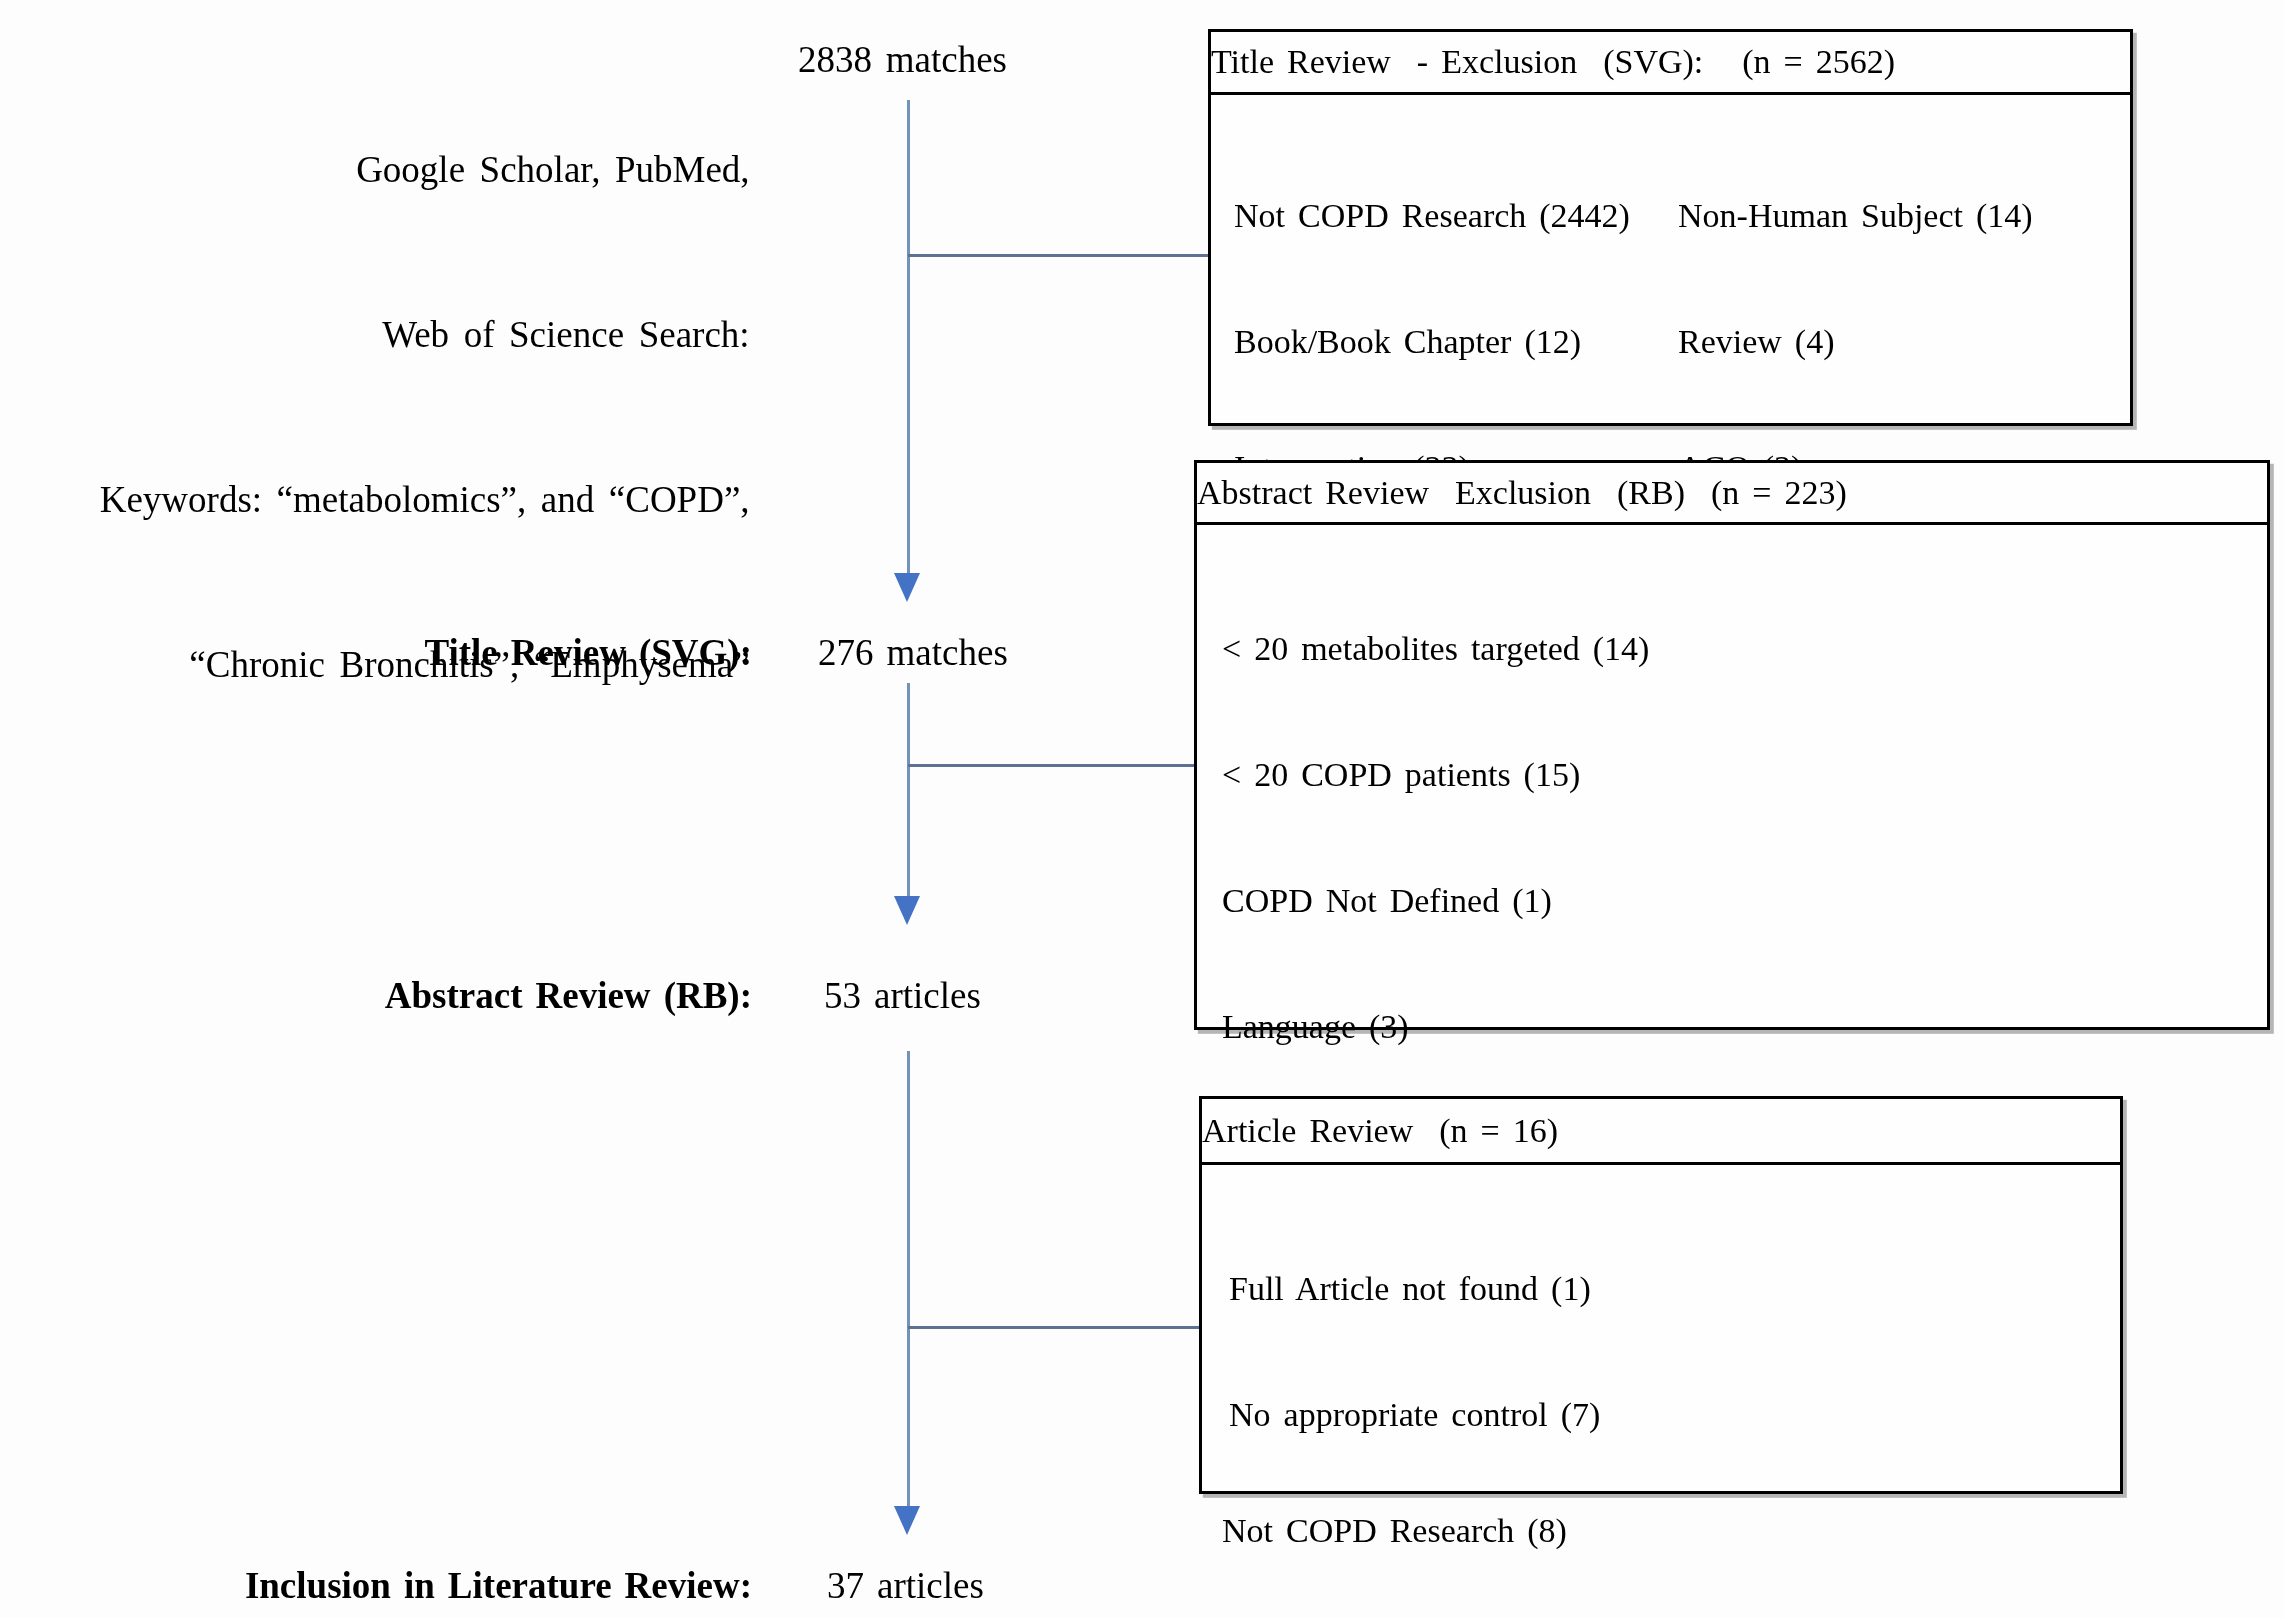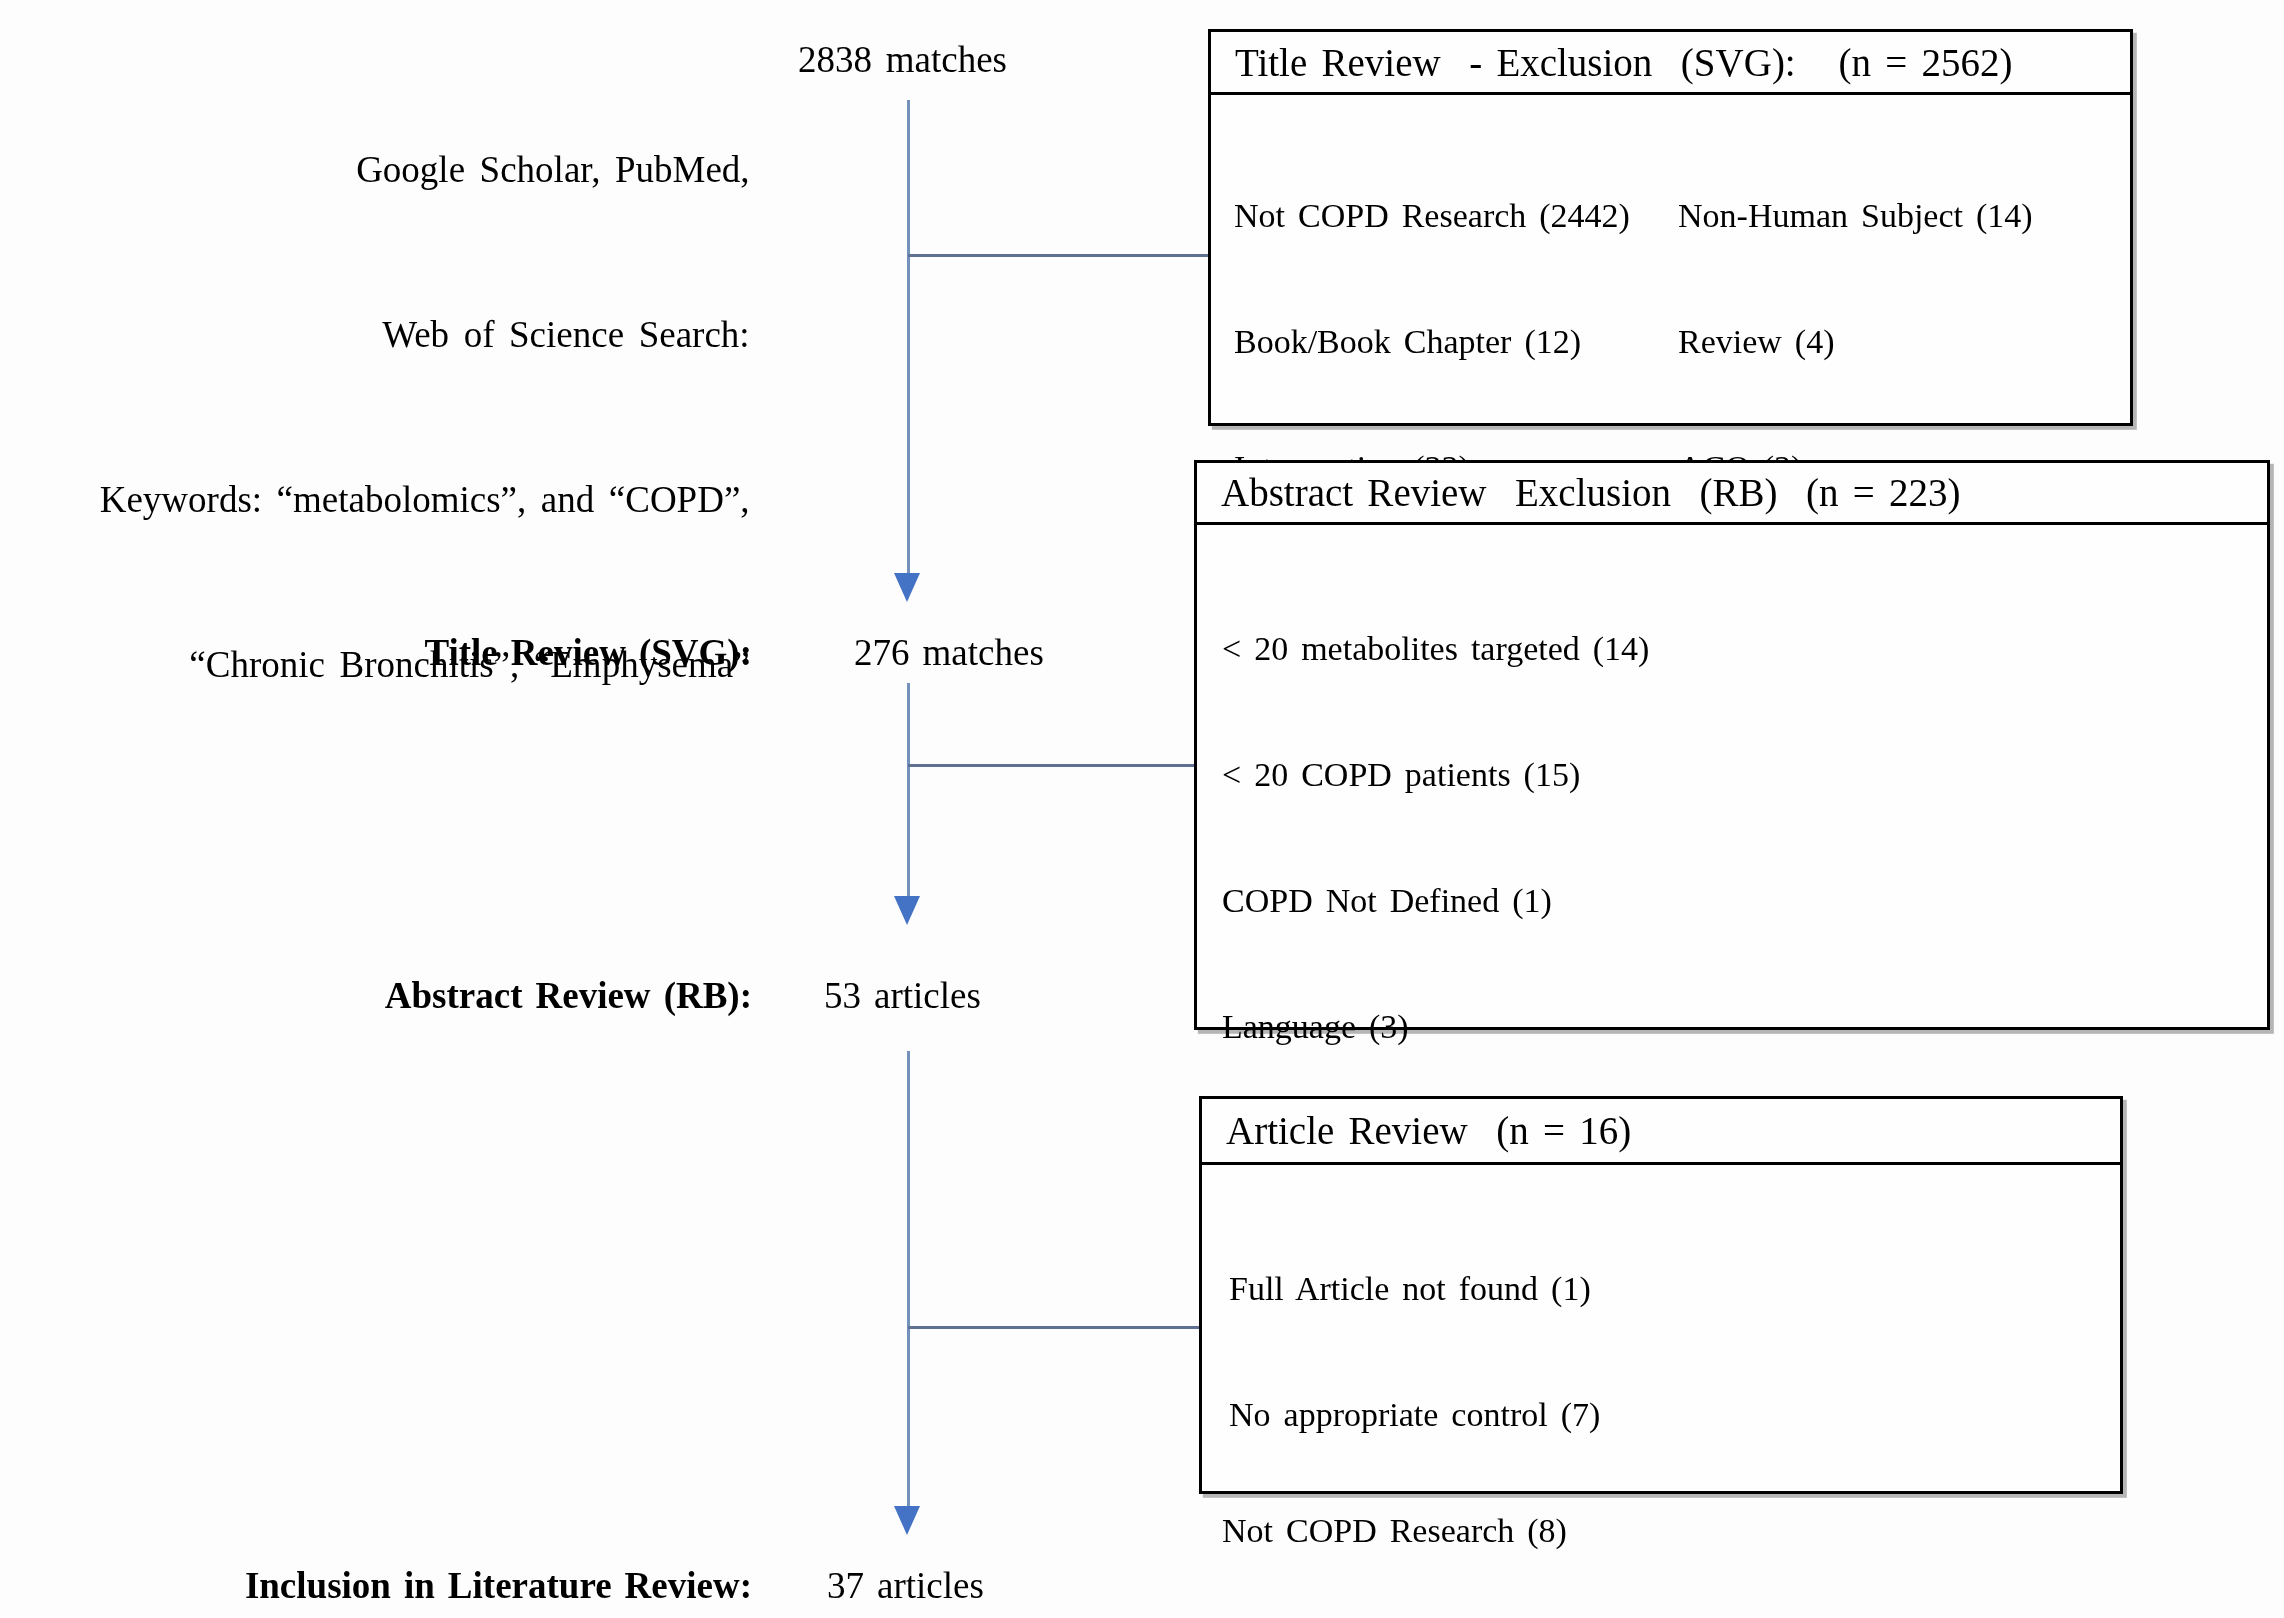--- a/index.html
+++ b/index.html
@@ -19,21 +19,21 @@
   
   .vline{position:absolute;width:3px;background:#7392bb;}
   .hline{position:absolute;height:3px;background:#5e7193;}
   .arrow{position:absolute;width:0;height:0;
          border-left:13.6px solid transparent;border-right:13.6px solid transparent;
          border-top:29px solid #4472c4;}
   
   .box{position:absolute;background:#fefefe;border:3px solid #000;
        box-shadow:3.8px 3.8px 0 rgba(110,110,110,0.5);}
   .box-header{display:flex;align-items:center;border-bottom:3px solid #000;
-              font-size:39px;padding-left:24px;word-spacing:4.5px;white-space:pre;}
+              font-size:34px;word-spacing:4.5px;white-space:pre;}
   .box-body{position:absolute;font-size:34px;line-height:42px;
             word-spacing:4.5px;white-space:pre;}
   .b1h{height:60px;} .b2h{height:59px;font-family:Liberation Serif, serif;} .b3h{height:63px;}
 </style>
 </head>
 <body>
 
 <div class="page">
 
   <div class="source">
@@ -51,21 +51,21 @@
   <div class="arrow" style="left:894px;top:896px;"></div>
 
   <div class="vline" style="left:907px;top:1051px;height:455px;"></div>
   <div class="arrow" style="left:894px;top:1506px;"></div>
 
   <div class="hline" style="left:908px;top:254px;width:302px;"></div>
   <div class="hline" style="left:908px;top:764px;width:287px;"></div>
   <div class="hline" style="left:908px;top:1326px;width:293px;"></div>
 
   <div class="stage-label" style="top:631px;">Title Review (SVG):</div>
-  <div class="stage-count" style="left:854px;top:631px;">276 matches</div>
+  <div class="stage-count" style="left:818px;top:631px;">276 matches</div>
 
   <div class="stage-label" style="top:974px;">Abstract Review (RB):</div>
   <div class="stage-count" style="left:824px;top:974px;">53 articles</div>
 
   <div class="stage-label" style="top:1564px;">Inclusion in Literature Review:</div>
   <div class="stage-count" style="left:827px;top:1564px;">37 articles</div>
 
   <div class="box" style="left:1208px;top:29px;width:919px;height:391px;">
     <div class="box-header b1h">Title Review  - Exclusion  (SVG):   (n = 2562)</div>
     <div class="box-body" style="left:23px;top:79px;">

